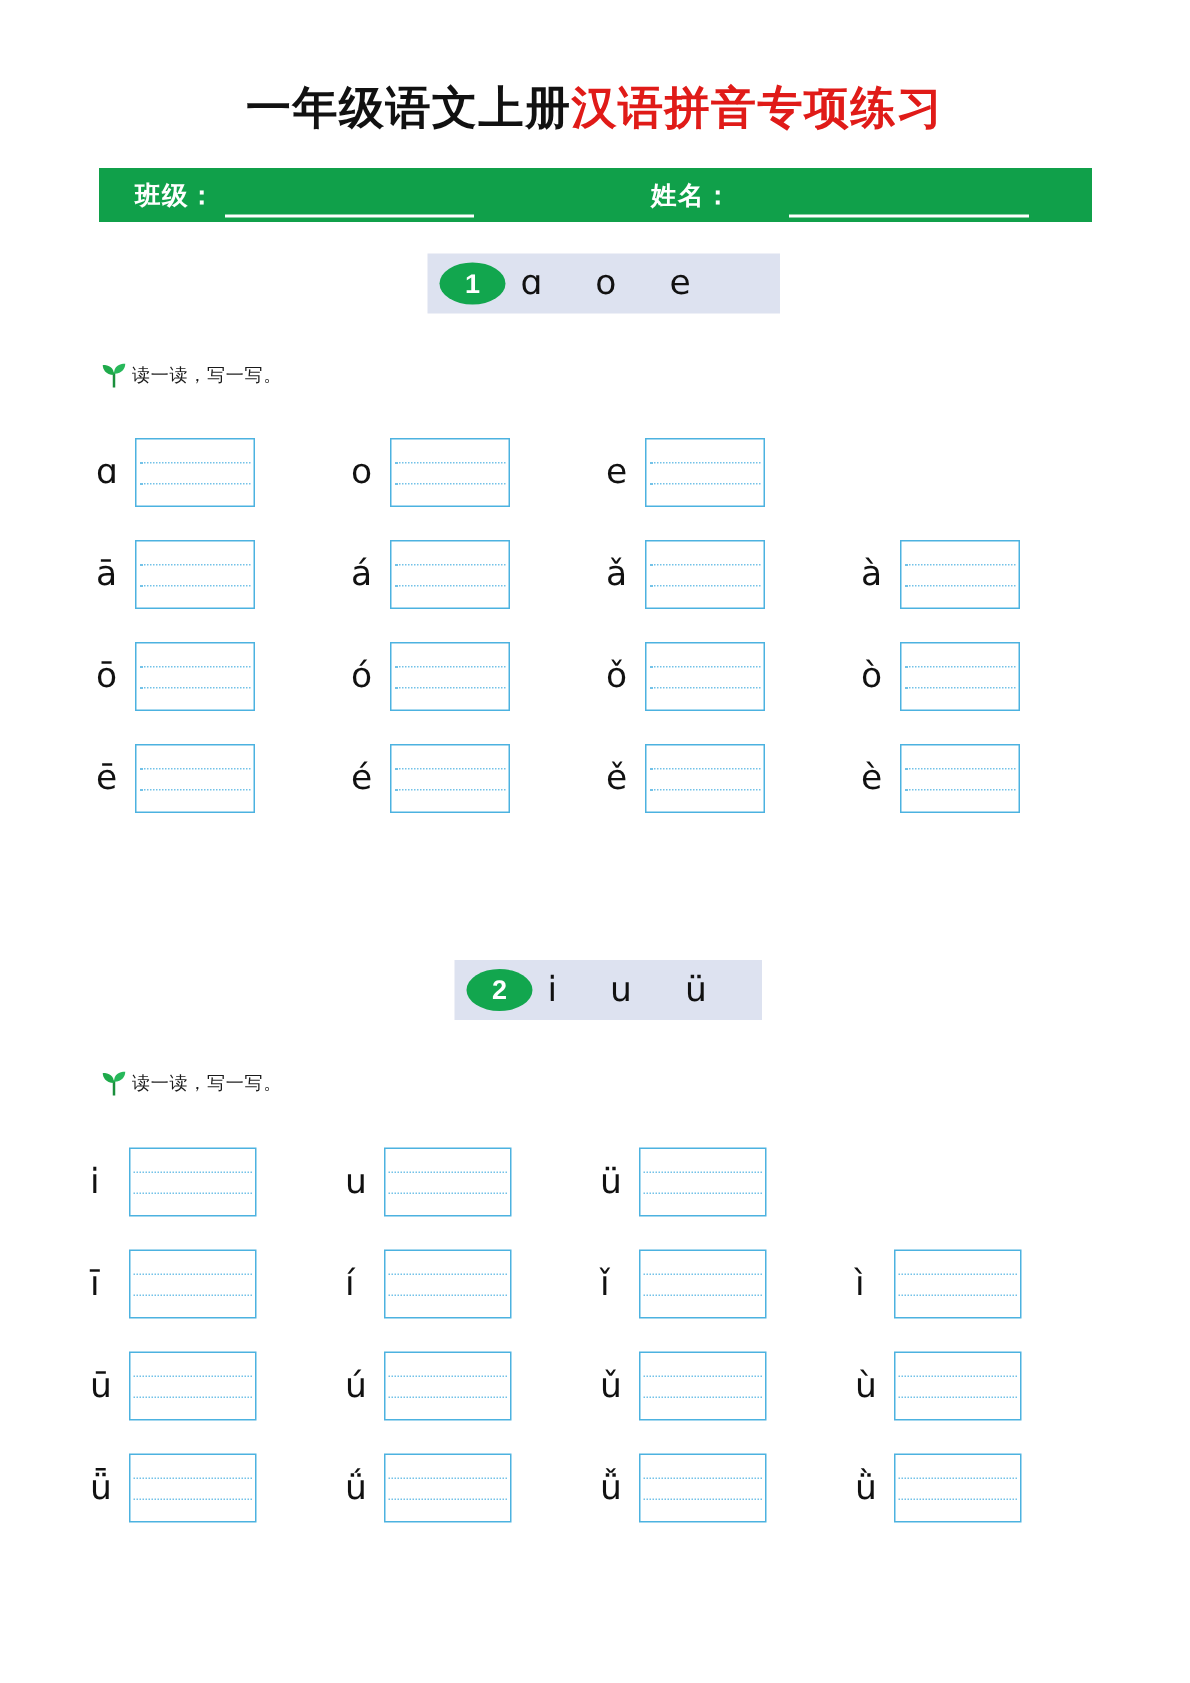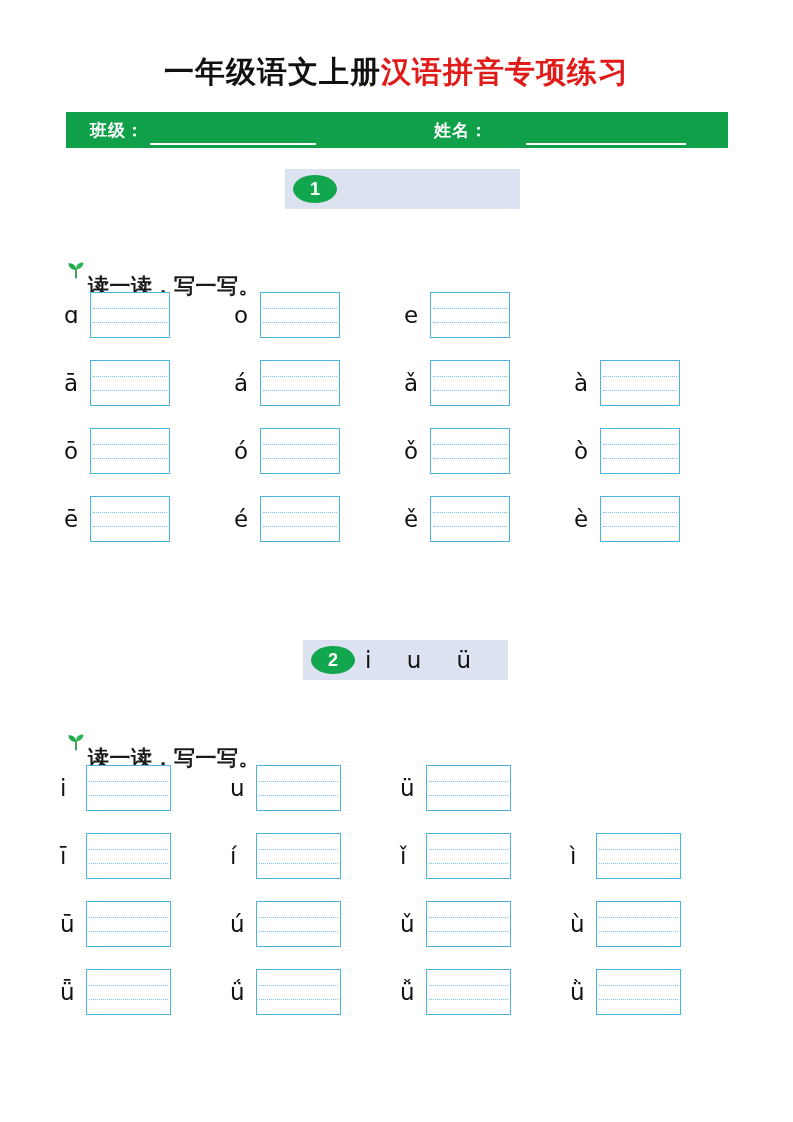--- a/index.html
+++ b/index.html
@@ -117,25 +117,24 @@
     white-space: nowrap;
   }
   .sprout-icon {
     width: 20px;
     height: 20px;
     margin-right: 2px;
     display: block;
   }
   .instruction-text {
     font-family: "DejaVu Serif", "Liberation Serif", serif;
-    font-size: 21px;
-    font-weight: bold;
+    font-size: 12px;
+    font-weight: normal;
     color: #1a1a1a;
     letter-spacing: 0.5px;
-    margin-top: 32px;
   }
 
   
   .prow {
     position: absolute;
     display: flex;
     align-items: flex-start;
   }
   .pcell {
     display: flex;
@@ -194,20 +193,21 @@
       <span class="info-line"></span>
     </div>
     <div class="info-field name">
       <span class="info-label">姓名：</span>
       <span class="info-line"></span>
     </div>
   </div>
 
   <div class="section-head" style="left:285px; top:169px; width:235px;">
     <div class="sec-num">1</div>
+    <div class="sec-letters">ɑ  o  e</div>
   </div>
 
   <div class="instruction" style="top:240px;">
     <svg class="sprout-icon" viewBox="0 0 24 24">
       <path d="M12 22 C12 15 12 12 12 10" stroke="#1a8f3c" stroke-width="2" fill="none"></path>
       <path d="M12 12 C5 12 3 7 3 4 C8 4 12 6 12 12 Z" fill="#1faa4b"></path>
       <path d="M12 11 C19 11 21 6 21 3 C16 3 12 5 12 11 Z" fill="#27b85a"></path>
     </svg>
     <span class="instruction-text">读一读，写一写。</span>
   </div>

